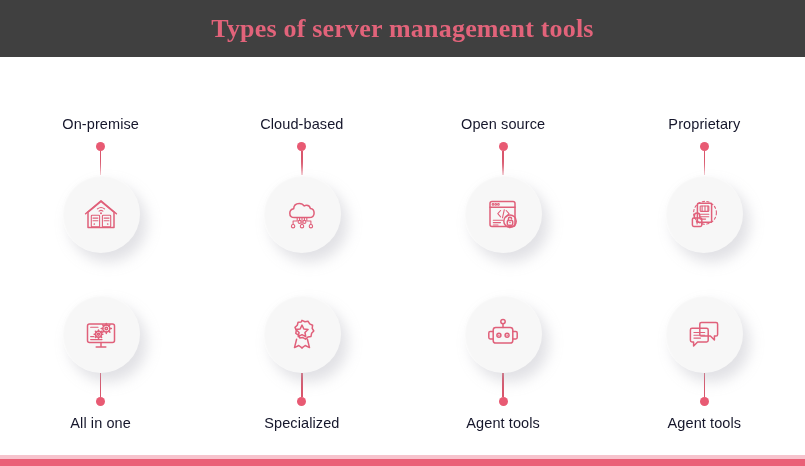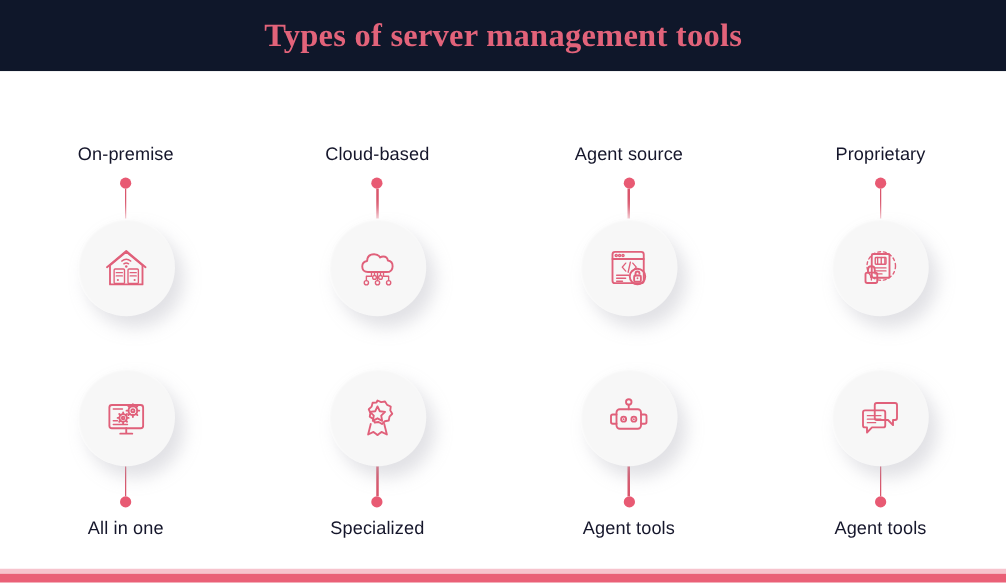--- a/index.html
+++ b/index.html
@@ -14,21 +14,21 @@
     overflow: hidden;
     position: relative;
   }
 
   
   .header-band {
     position: absolute;
     left: 0; top: 0;
     width: 805px;
     height: 57px;
-    background: #0f172a;
+    background: #404040;
     display: flex;
     align-items: center;
     justify-content: center;
   }
   .header-title {
     font-family: "Liberation Serif", "DejaVu Serif", serif;
     font-weight: bold;
     font-size: 26px;
     color: #e2637a;
     letter-spacing: 0.2px;
@@ -212,21 +212,21 @@
             <circle class="icon-stroke-thin" cx="12.1" cy="33.2" r="1.7"></circle>
             <circle class="icon-stroke-thin" cx="29.9" cy="33.2" r="1.7"></circle>
             <circle class="icon-stroke-thin" cx="18.6" cy="28.9" r="1.5"></circle>
             <circle class="icon-stroke-thin" cx="23.4" cy="28.9" r="1.5"></circle>
           </svg>
         </span>
       </div>
     </div>
 
     <div class="cell">
-      <div class="cell-label">Agent source</div>
+      <div class="cell-label">Open source</div>
       <div class="connector connector-top">
         <div class="connector-dot"></div>
         <div class="connector-line"></div>
       </div>
       <div class="disc">
         <span>
           <svg width="40" height="40" viewBox="0 0 40 40">
             <g class="icon-stroke">
               <rect x="7" y="7.5" width="25" height="25" rx="2"></rect>
               <path d="M7 13.2 L32 13.2"></path>

